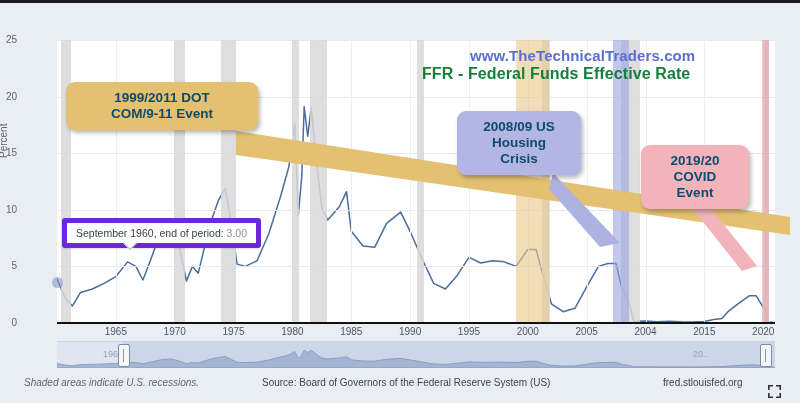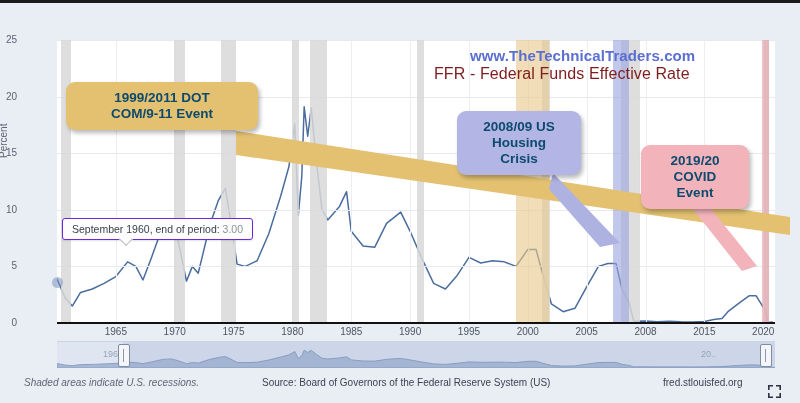--- a/index.html
+++ b/index.html
@@ -40,36 +40,36 @@
   
   .rband{position:absolute;top:0;height:283px;background:#d8d8d8;opacity:.85;}
   .eband{position:absolute;top:0;height:283px;}
   .eband.tan{background:#e8c88a;opacity:.62;}
   .eband.blue{background:#9aa4dd;opacity:.60;}
   .eband.pink{background:#e8a0a8;opacity:.62;}
 
   
   .site-url{position:absolute;left:470px;top:44px;font-size:15px;font-weight:bold;
             color:#5a6fd0;letter-spacing:.1px;}
-  .chart-title{position:absolute;left:434px;top:62px;font-size:16px;font-weight:normal;
-               color:#7f1d1d;letter-spacing:.1px;}
+  .chart-title{position:absolute;left:422px;top:62px;font-size:16px;font-weight:bold;
+               color:#15803d;letter-spacing:.1px;}
 
   
   .callout{position:absolute;border-radius:9px;padding:8px 10px;
            font-weight:bold;font-size:13.5px;color:#0c4a6e;text-align:center;
            line-height:1.18;box-shadow:2px 3px 4px rgba(0,0,0,.28);z-index:6;}
   .co-dotcom{left:66px;top:79px;width:172px;background:#e3c171;}
   .co-housing{left:457px;top:108px;width:104px;background:#b3b6e4;}
   .co-covid{left:641px;top:142px;width:88px;background:#f2b3bb;}
 
   .pointer{position:absolute;z-index:5;}
 
   
   .tooltip{position:absolute;left:62px;top:215px;background:#fdfdfd;
-           border:1px solid #6d28d9;border-radius:3px;padding:4px 9px;
+           border:5px solid #6d28d9;border-radius:3px;padding:4px 9px;
            font-size:10.5px;color:#3a424e;z-index:7;
            box-shadow:0 1px 2px rgba(0,0,0,.12);white-space:nowrap;}
   .tooltip .tval{color:#8b929c;}
   .tooltip:after{content:"";position:absolute;left:58px;bottom:-5px;width:9px;height:9px;
                  background:#fdfdfd;border-right:1px solid #b9bec7;
                  border-bottom:1px solid #b9bec7;transform:rotate(45deg);}
 
   .startdot{position:absolute;left:52px;top:274px;width:11px;height:11px;border-radius:50%;
             background:#7c93bd;opacity:.55;z-index:4;}
 
@@ -154,21 +154,21 @@
   <div id="xticks">
       <div class="xtick" style="left: 93.8525px;">1965</div>
       <div class="xtick" style="left: 152.705px; text-align: center;">1970</div>
       <div class="xtick" style="left: 211.557px;">1975</div>
       <div class="xtick" style="left: 270.41px;">1980</div>
       <div class="xtick" style="left: 329.262px;">1985</div>
       <div class="xtick" style="left: 388.115px;">1990</div>
       <div class="xtick" style="left: 446.967px;">1995</div>
       <div class="xtick" style="left: 505.82px;">2000</div>
       <div class="xtick" style="left: 564.672px;">2005</div>
-      <div class="xtick" style="left: 623.525px;">2008</div>
+      <div class="xtick" style="left: 623.525px;">2004</div>
       <div class="xtick" style="left: 682.377px;">2015</div>
       <div class="xtick" style="left: 741.23px;">2020</div>
     </div>
 
   <div class="site-url">www.TheTechnicalTraders.com</div>
   <div class="chart-title">FFR - Federal Funds Effective Rate</div>
 
   <svg class="pointer" style="left:0;top:0;width:800px;height:403px;">
     <polygon points="236,128 790,214 790,232 236,152" fill="#e3c171"></polygon>
     <polygon points="553,170 620,240 600,244 549,186" fill="#aeb2e0"></polygon>
@@ -195,21 +195,21 @@
     <span>September 1960, end of period:</span>
     <span class="tval">3.00</span>
   </div>
 
   <div class="nav">
     <div class="nav-fill"></div>
     <svg width="718" height="26" viewBox="0 0 718 26" style="position:absolute;left:0;top:0;">
       <polygon id="nav-poly" fill="#9db0d0" opacity=".85" stroke="#7d93ba" stroke-width="1" points="0.0,21.6 8.2,23.1 15.3,23.7 23.5,22.6 35.3,22.4 47.1,21.9 58.9,21.4 70.6,20.2 78.9,20.6 85.9,21.7 94.2,20.0 105.9,17.4 114.2,16.9 121.2,18.7 129.5,21.7 135.4,20.6 141.2,21.1 153.0,17.3 161.3,15.5 168.3,14.5 173.0,16.7 180.1,20.4 188.3,20.6 200.1,20.2 211.9,18.0 223.6,15.1 231.9,12.9 237.8,9.5 241.3,16.6 244.8,13.6 247.2,8.2 250.7,10.5 254.2,8.3 259.0,12.1 264.8,16.1 270.7,17.0 282.5,15.9 289.6,14.8 294.3,17.9 306.0,19.0 317.8,19.1 329.6,17.3 343.7,16.4 353.1,17.9 364.9,20.0 376.7,21.9 388.4,22.4 400.2,21.3 412.0,19.9 423.7,20.3 435.5,20.2 447.3,20.2 459.0,20.6 470.8,19.3 479.1,19.3 486.1,21.3 494.4,23.5 506.1,24.1 517.9,23.9 529.7,22.2 541.4,20.6 550.9,20.4 559.1,20.4 565.0,22.4 572.0,23.4 576.8,24.9 588.5,24.8 600.3,24.9 612.1,24.9 623.8,24.9 635.6,24.9 647.4,24.9 656.8,24.7 665.0,24.6 670.9,24.1 682.7,23.4 692.1,22.9 699.2,22.9 705.1,23.6 708.6,24.0 710.9,25.0 715.6,24.9 718,26 0,26"></polygon>
     </svg>
     <div class="nav-year" style="left:46px;">1960</div>
-    <div class="nav-year" style="left:636px;margin-left:8px;">20..</div>
+    <div class="nav-year" style="left:636px;">20..</div>
     <div class="nav-handle" style="left:61px;"></div>
     <div class="nav-handle" style="left:703px;"></div>
   </div>
 
   <div class="footer">
     <div class="f-rec">Shaded areas indicate U.S. recessions.</div>
     <div class="f-src">Source: Board of Governors of the Federal Reserve System (US)</div>
     <div class="f-url">fred.stlouisfed.org</div>
     <svg class="f-expand" viewBox="0 0 13 13">
       <path d="M0,0 L5,0 L5,1.6 L1.6,1.6 L1.6,5 L0,5 Z" fill="#2b3340"></path>

